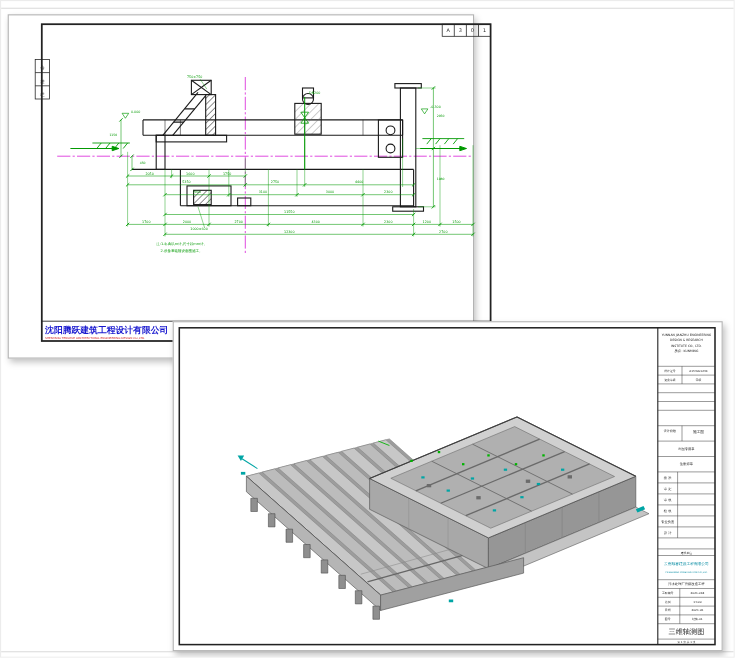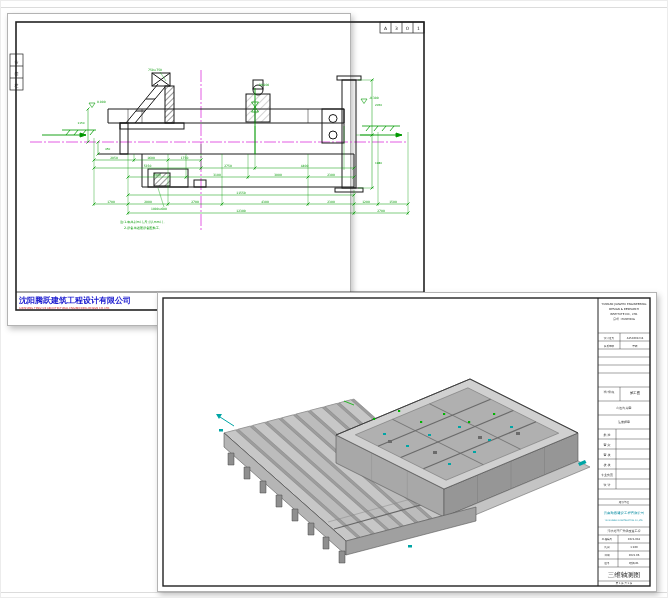--- a/index.html
+++ b/index.html
@@ -1,21 +1,21 @@
 <!DOCTYPE html>
 <html><head>
 <meta charset="utf-8">
 <style>
   html,body{margin:0;padding:0;background:#ffffff;}
   .canvas{position:relative;width:668px;height:598px;background:#ffffff;overflow:hidden;
           font-family:"DejaVu Sans",sans-serif;border:1px solid #ececec;box-sizing:border-box;}
   .rule{position:absolute;left:0;right:0;height:1px;background:#dcdcdc;}
   .sheet{position:absolute;background:#ffffff;border:1px solid #b3b3b3;
          box-shadow:2px 3px 6px rgba(0,0,0,0.25);box-sizing:border-box;}
-  .sheet1{left:6px;top:12px;width:344px;height:313px;z-index:1;}
+  .sheet1{left:6px;top:12px;width:424px;height:313px;z-index:1;padding-left:22px;}
   .sheet2{left:156px;top:291px;width:500px;height:300px;z-index:2;}
   svg{display:block;}
   text{font-family:"DejaVu Sans",sans-serif;}
 </style>
 </head>
 <body>
 
 <div class="canvas">
   <div class="rule" style="top:6px"></div>
   <div class="rule" style="bottom:4px"></div>

